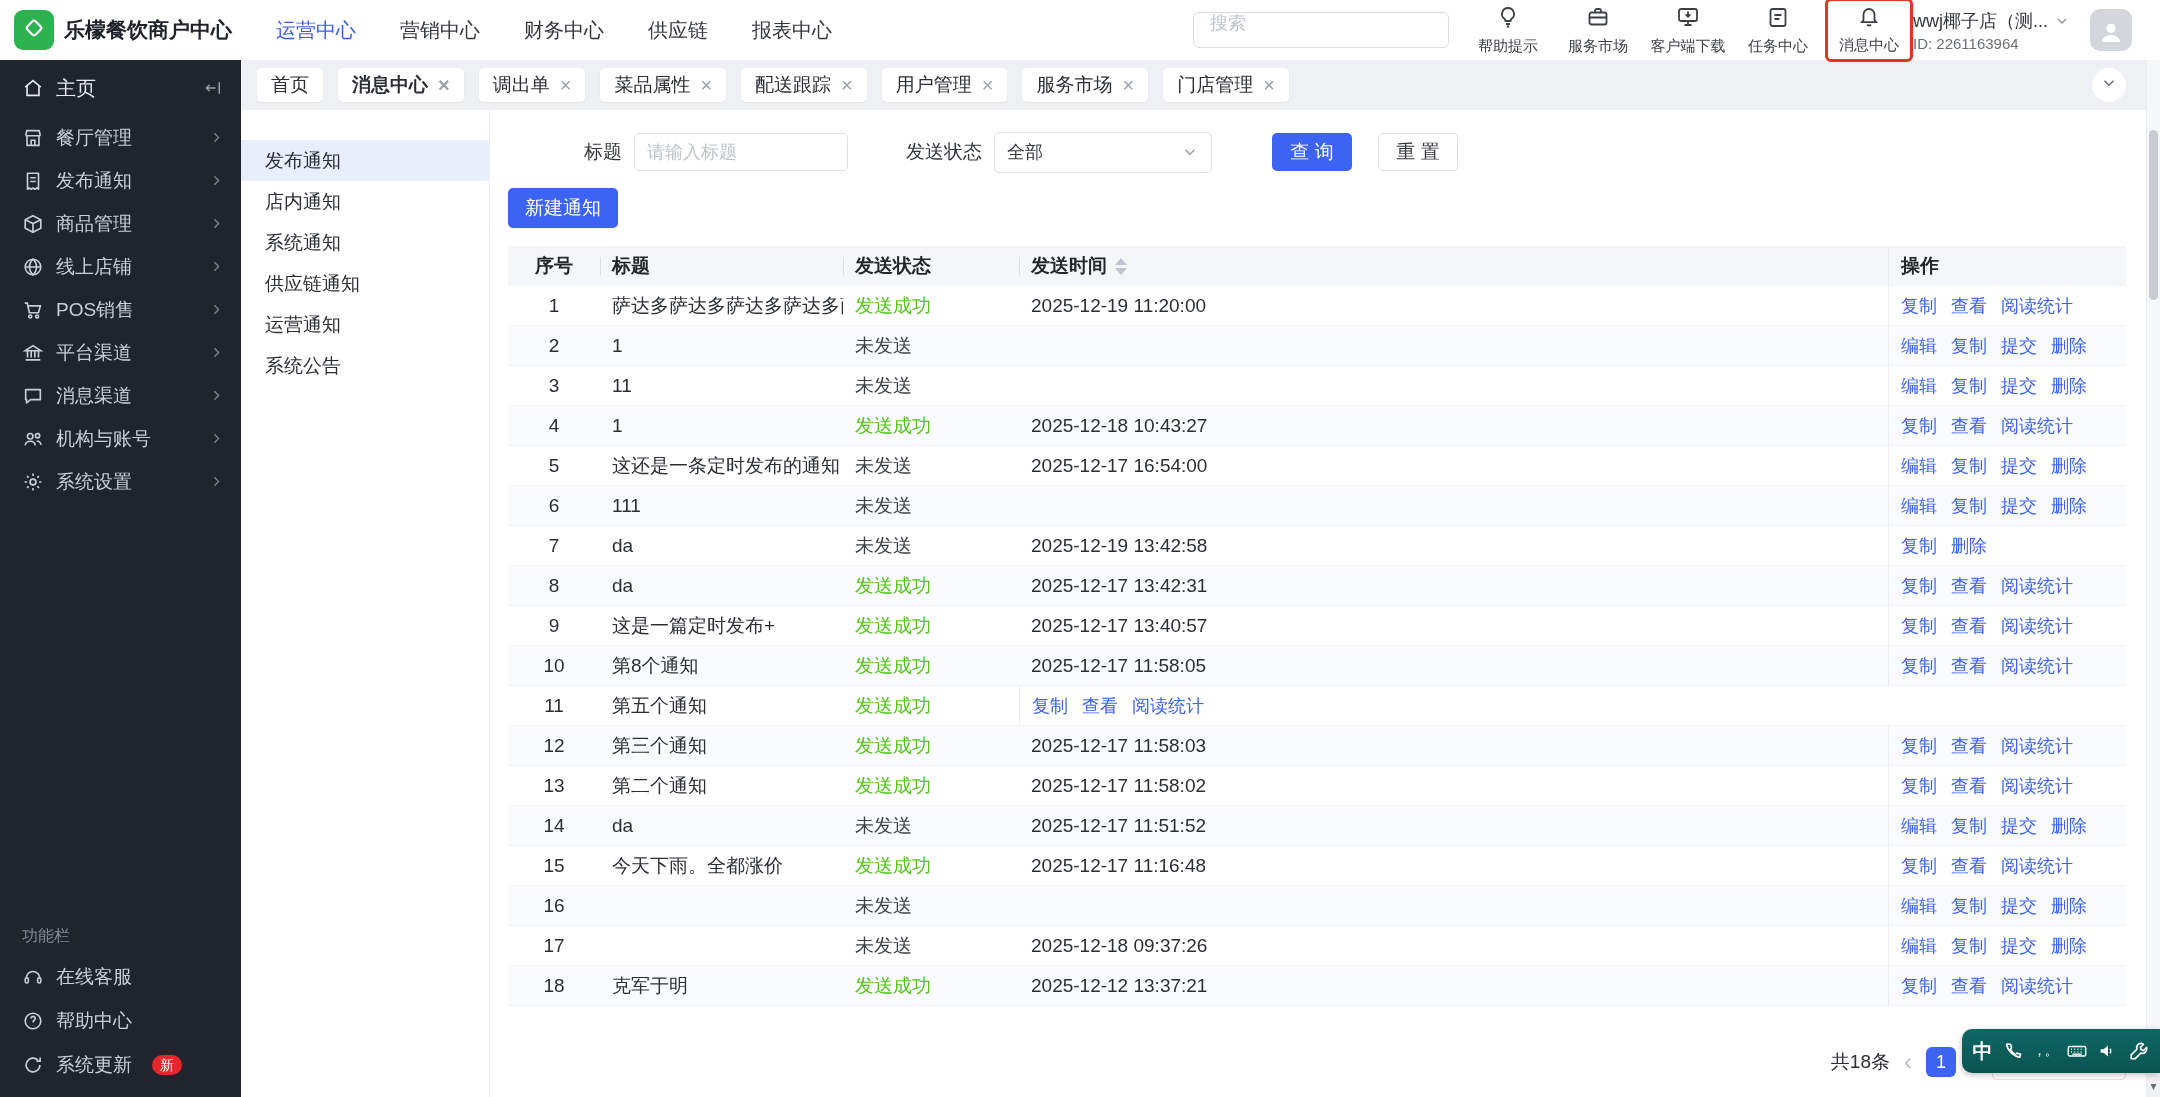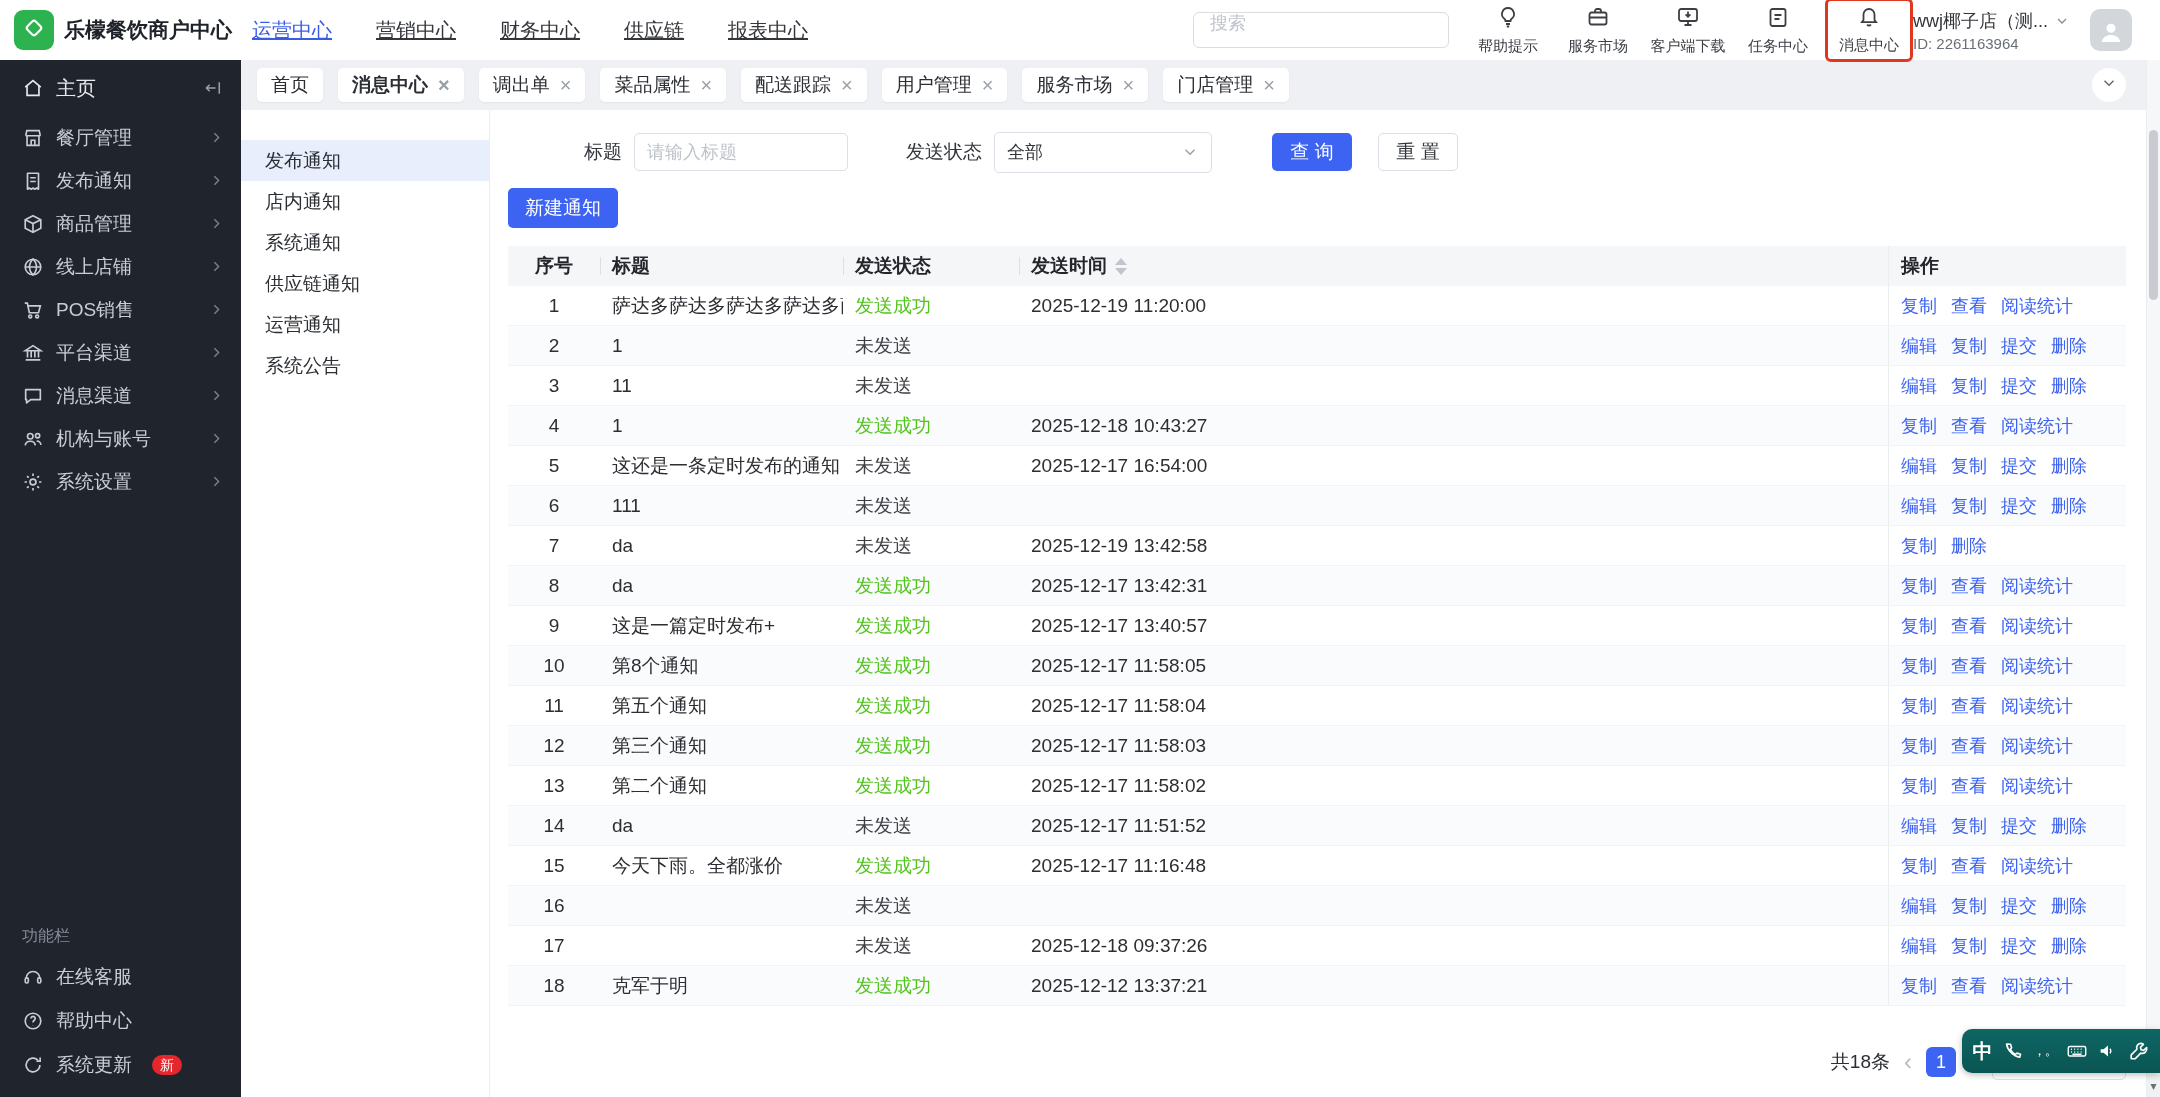--- a/index.html
+++ b/index.html
@@ -4,23 +4,23 @@
 <style>
   * { box-sizing: border-box; margin: 0; padding: 0; }
   html,body { width:2160px; height:1097px; overflow:hidden; }
   body { font-family:"Liberation Sans","DejaVu Sans",sans-serif; background:#fff; color:#2b2e33; position:relative; }
   .center { display:flex; align-items:center; justify-content:center; }
 
   
   .topbar { height:60px; display:flex; align-items:center; padding-left:14px; background:#fff; position:relative; z-index:6; }
   .logo { width:40px; height:40px; border-radius:9px; background:#2CB24E; display:flex; align-items:center; justify-content:center; margin-right:10px; flex-shrink:0; }
   .logo svg { width:26px; height:26px; }
-  .app-title { font-size:21px; font-weight:bold; color:#1f2329; margin-right:20px; white-space:nowrap; }
+  .app-title { font-size:21px; font-weight:bold; color:#1f2329; margin-right:44px; white-space:nowrap; }
   .top-nav { display:flex; gap:44px; font-size:20px; color:#33363b; }
-  .nav-item { cursor:pointer; white-space:nowrap;text-decoration:underline; }
+  .nav-item { cursor:pointer; white-space:nowrap; }
   .nav-item.active { color:#3A5BE8; }
   .search-box { margin-left:auto; width:256px; height:36px; border:1px solid #d9dce1; border-radius:6px; display:flex; align-items:flex-start; padding:0 10px; background:#fff; flex-shrink:0; }
   .search-box .sicon20 { width:20px; height:20px; margin-right:6px; color:#9aa0a8; }
   .search-box input { border:none; outline:none; flex:1; font-size:18px; color:#333; background:transparent; }
   .search-box input::placeholder { color:#bfc4cb; }
   .quick-bar { display:flex; align-items:center; margin-left:16px; gap:4px; }
   .quick { width:86px; display:flex; flex-direction:column; align-items:center; gap:8px; font-size:15px; color:#3c3f44; cursor:pointer; }
   .quick .qicon { width:24px; height:24px; display:block; }
   .quick .qicon svg { width:24px; height:24px; }
   .quick.highlighted { border:3px solid #E0381F; border-radius:6px; padding:3px 0 4px; width:88px; }
@@ -532,21 +532,20 @@
      <div class="td op">
                   <span class="link">复制</span>
                   <span class="link">查看</span>
                   <span class="link">阅读统计</span>
                 </div>
    </div>
               <div class="t-row">
      <div class="td center">11</div>
      <div class="td">第五个通知</div>
      <div class="td status success">发送成功</div>
-     <div class="td">2025-12-17 11:58:04</div>
      <div class="td op">
                   <span class="link">复制</span>
                   <span class="link">查看</span>
                   <span class="link">阅读统计</span>
                 </div>
    </div>
               <div class="t-row">
      <div class="td center">12</div>
      <div class="td">第三个通知</div>
      <div class="td status success">发送成功</div>

